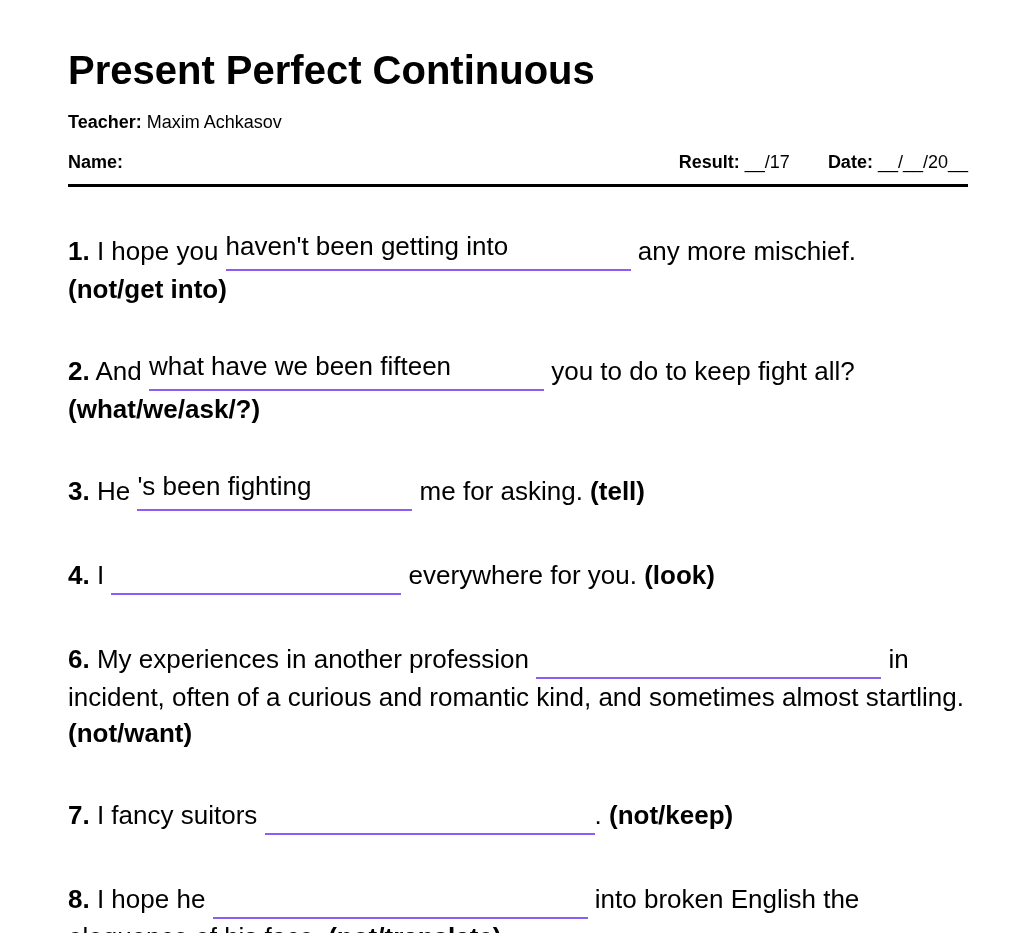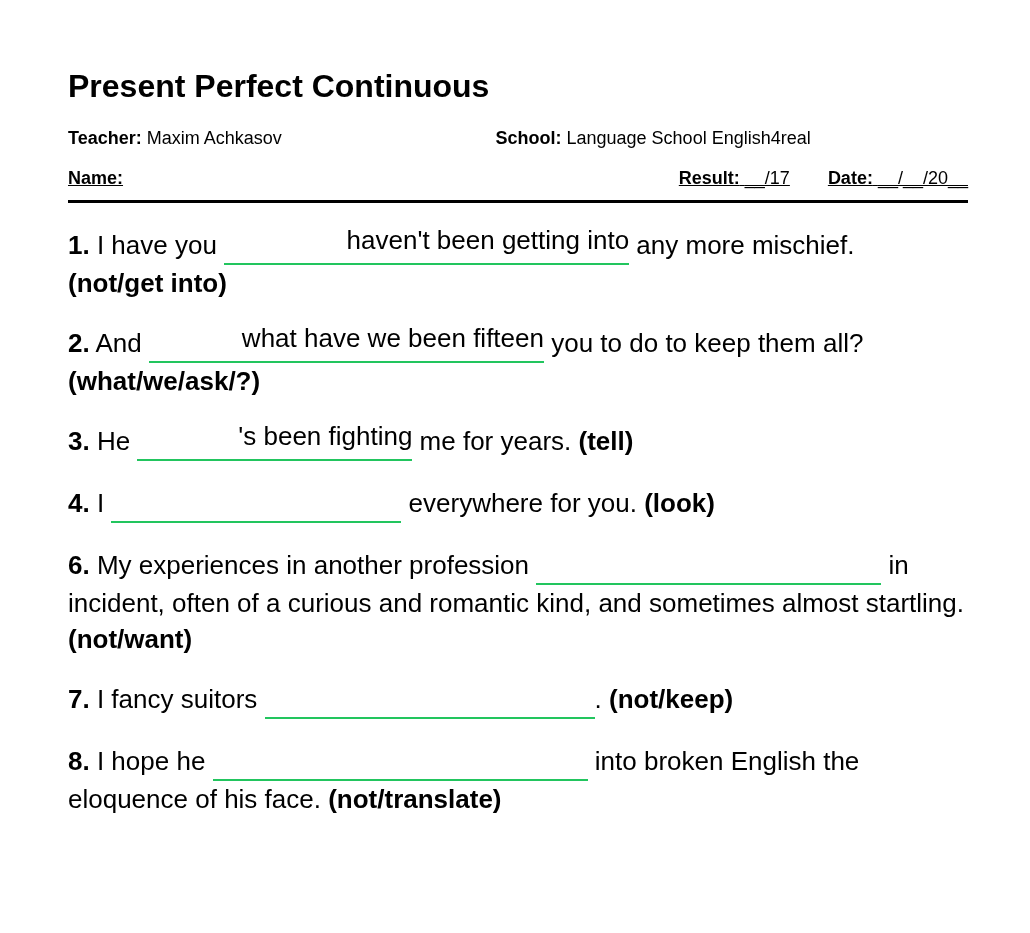--- a/index.html
+++ b/index.html
@@ -3,73 +3,72 @@
 <meta charset="utf-8">
 <style>
   html,body{margin:0;padding:0;}
   body{
     width:1030px;height:933px;background:#ffffff;color:#000000;
     font-family:"Liberation Sans","DejaVu Sans",sans-serif;
     overflow:hidden;box-sizing:border-box;
   }
   .sheet{padding:46px 62px 0 68px;box-sizing:border-box;width:1030px;}
   .title{
-    font-size:32px;font-weight:bold;line-height:48px;margin:16px 0 8px 0;
+    font-size:40px;font-weight:bold;line-height:48px;margin:0 0 8px 0;
     letter-spacing:0;
   }
   .hrow{font-size:18px;line-height:40px;}
   .hrow1{display:grid;grid-template-columns:47.5% 1fr;}
-  .hrow2{display:flex;justify-content:space-between;align-items:center;text-decoration:underline;}
+  .hrow2{display:flex;justify-content:space-between;align-items:center;}
   .hrow b{font-weight:bold;}
   .rg{display:flex;gap:38px;margin-left:48px;}
   .rule{border:none;border-top:3px solid #000;margin:2px 0 0 0;}
   .questions{margin-top:24px;}
   .q{
     font-size:26px;line-height:36px;margin:0 0 24px 0;
     white-space:pre-wrap;
   }
   .q b{font-weight:bold;}
   .blank{
-    display:inline-block;border-bottom:2px solid #22c55e;
-    text-align:right;vertical-align:baseline;
+    display:inline-block;border-bottom:2px solid #8b5cf6;
+    text-align:left;vertical-align:baseline;margin-top:22px;
   }
   .blank-text{
     display:inline-block;line-height:28px;position:relative;top:-5px;
     white-space:nowrap;
   }
   .blank-text:empty::before{content:"\a0";}
 </style>
 </head>
 <body>
 
 <div class="sheet">
 
   <h1 class="title">Present Perfect Continuous</h1>
 
   <div class="hrow hrow1">
     <div><b>Teacher:</b> <span>Maxim Achkasov</span></div>
-    <div><b>School:</b> <span>Language School English4real</span></div>
   </div>
 
   <div class="hrow hrow2">
     <div><b>Name:</b></div>
     <div class="rg">
       <div><b>Result:</b> <span>__/17</span></div>
       <div><b>Date:</b> <span>__/__/20__</span></div>
     </div>
   </div>
 
   <hr class="rule">
 
   <div class="questions">
-      <p class="q"><b>1.</b><span> I have you </span><span class="blank" style="width: 405px;"><span class="blank-text">haven't been getting into</span></span><span> any more mischief. </span><b>
+      <p class="q"><b>1.</b><span> I hope you </span><span class="blank" style="width: 405px;"><span class="blank-text">haven't been getting into</span></span><span> any more mischief. </span><b>
 (not/get into)</b></p>
-      <p class="q"><b>2.</b><span> And </span><span class="blank" style="width: 395px;"><span class="blank-text">what have we been fifteen</span></span><span> you to do to keep them all? </span><b>
+      <p class="q"><b>2.</b><span> And </span><span class="blank" style="width: 395px;"><span class="blank-text">what have we been fifteen</span></span><span> you to do to keep fight all? </span><b>
 (what/we/ask/?)</b></p>
-      <p class="q"><b>3.</b><span> He </span><span class="blank" style="width: 275px;"><span class="blank-text">'s been fighting</span></span><span> me for years. </span><b>(tell)</b></p>
+      <p class="q"><b>3.</b><span> He </span><span class="blank" style="width: 275px;"><span class="blank-text">'s been fighting</span></span><span> me for asking. </span><b>(tell)</b></p>
       <p class="q"><b>4.</b><span> I </span><span class="blank" style="width: 290px;"><span class="blank-text"></span></span><span> everywhere for you. </span><b>(look)</b></p>
       <p class="q"><b>6.</b><span> My experiences in another profession </span><span class="blank" style="width: 345px;"><span class="blank-text"></span></span><span> in
 incident, often of a curious and romantic kind, and sometimes almost startling. </span><b>
 (not/want)</b></p>
       <p class="q"><b>7.</b><span> I fancy suitors </span><span class="blank" style="width: 330px;"><span class="blank-text"></span></span><span>. </span><b>(not/keep)</b></p>
       <p class="q"><b>8.</b><span> I hope he </span><span class="blank" style="width: 375px;"><span class="blank-text"></span></span><span> into broken English the
 eloquence of his face. </span><b>(not/translate)</b></p>
     </div>
 
 </div>

